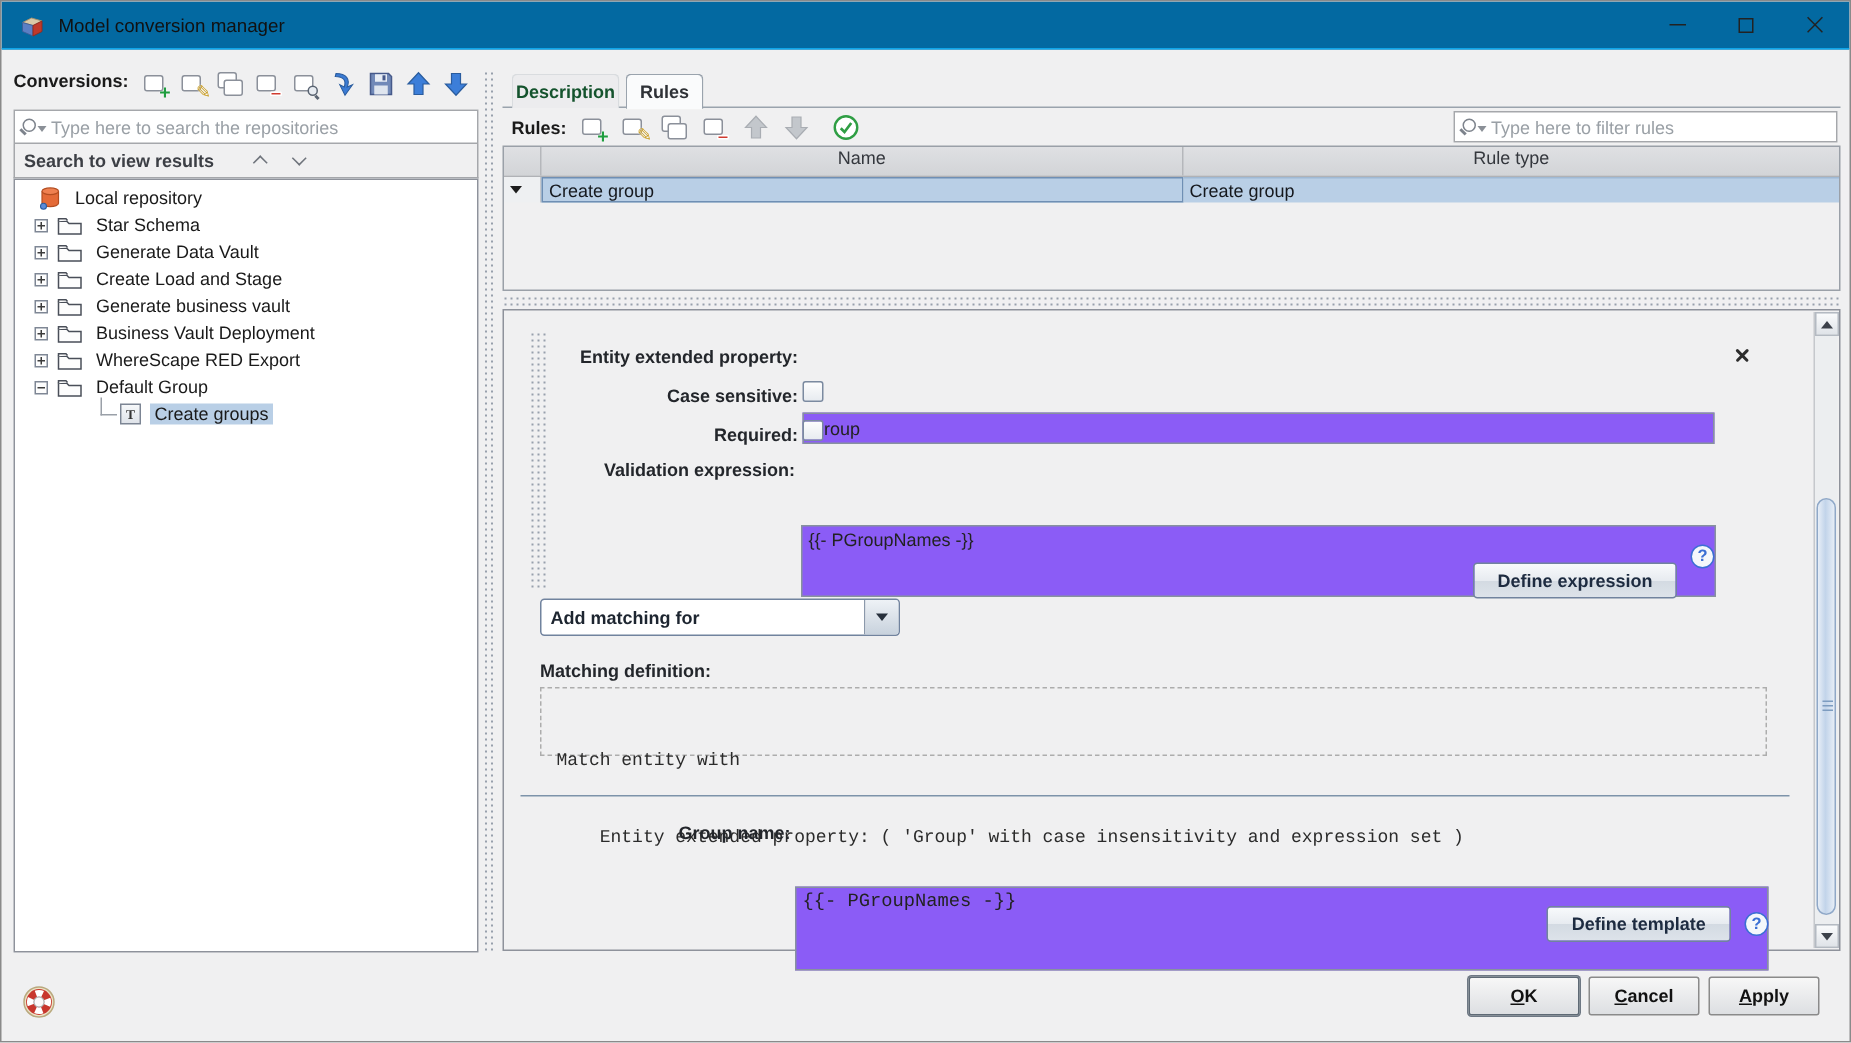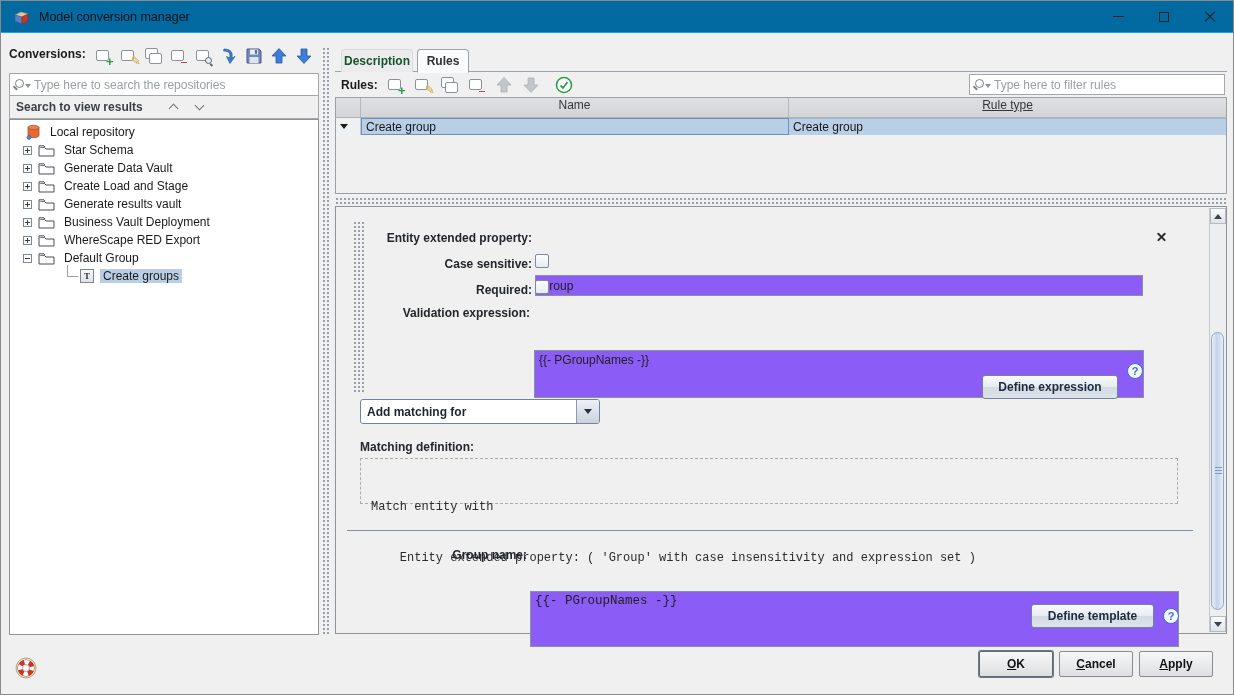--- a/index.html
+++ b/index.html
@@ -68,21 +68,21 @@
   .tab { position:absolute; top:0; height:23px; display:flex; align-items:center; justify-content:center; font-weight:bold; }
   .tab.inactive { left:6px; width:72px; color:#14532d; background:#ececee; border:1px solid #d9dcdf; border-bottom:none; border-radius:4px 4px 0 0;text-align:right; }
   .tab.active { left:82px; width:52px; color:#2f3237; background:#fafbfc; border:1px solid #9aa3ad; border-bottom:1px solid #fafbfc; border-radius:4px 4px 0 0; height:24px; }
   .rules-toolbar { position:absolute; left:334px; top:72px; width:892px; height:24px; display:flex; align-items:center; gap:9px; padding-left:6px; }
   .rules-toolbar .lbl { font-weight:bold; margin-right:0; }
 
   
   .rule-table { position:absolute; left:334px; top:96px; width:892px; height:97px; border:1px solid #9aa0a8; background:#f0f0f1; }
   .thead { display:flex; height:20px; background:linear-gradient(#dfe0e3,#d2d4d7); border-bottom:1px solid #b0b2b6; }
   .th { display:flex; align-items:flex-start; justify-content:center; color:#34373d; border-right:1px solid #b5b7bb; }
-  .th.c0 { width:25px; } .th.c1 { width:428px; } .th.c2 { flex:1; border-right:none;text-decoration:underline; }
+  .th.c0 { width:25px; } .th.c1 { width:428px; } .th.c2 { flex:1; border-right:none; }
   .trow2 { display:flex; height:17px; }
   .td0 { width:25px; background:#eef0f2; border-right:1px solid #c6c8cc; display:flex; align-items:center; padding-left:4px; }
   .row-arrow { width:0; height:0; border-left:4px solid transparent; border-right:4px solid transparent; border-top:5px solid #1c1c1c; }
   .td1 { width:428px; background:#b9cfe6; border:1px solid #6f8fb4; display:flex; align-items:center; padding-left:4px; color:#15181d; }
   .td2 { flex:1; background:#b9cfe6; border-top:1px solid #9fb9d4; display:flex; align-items:center; padding-left:4px; color:#15181d; }
 
   
   .form-panel { position:absolute; left:334px; top:205px; width:892px; height:428px; border:1px solid #8e929b; background:#f0f0f1; }
   .form-dots { position:absolute; left:17px; top:14px; width:12px; height:172px; }
   .flabel { position:absolute; font-weight:bold; color:#23262b; text-align:right; }
@@ -234,21 +234,21 @@
           <path d="M1 3.5 v-1.7 h5 l1 1.2" fill="#fdfdfd" stroke="#4a4f59" stroke-width="1"></path>
         </svg>
       <span class="tlabel">Create Load and Stage</span>
     </div>
     <div class="trow">
       <span class="exp plus"></span>
       <svg class="folder-ic" viewBox="0 0 17 13">
           <path d="M1 3.5 h5.5 l1.5 1.5 h8 v7 h-15 z" fill="#fdfdfd" stroke="#4a4f59" stroke-width="1"></path>
           <path d="M1 3.5 v-1.7 h5 l1 1.2" fill="#fdfdfd" stroke="#4a4f59" stroke-width="1"></path>
         </svg>
-      <span class="tlabel">Generate results vault</span>
+      <span class="tlabel">Generate business vault</span>
     </div>
     <div class="trow">
       <span class="exp plus"></span>
       <svg class="folder-ic" viewBox="0 0 17 13">
           <path d="M1 3.5 h5.5 l1.5 1.5 h8 v7 h-15 z" fill="#fdfdfd" stroke="#4a4f59" stroke-width="1"></path>
           <path d="M1 3.5 v-1.7 h5 l1 1.2" fill="#fdfdfd" stroke="#4a4f59" stroke-width="1"></path>
         </svg>
       <span class="tlabel">Business Vault Deployment</span>
     </div>
     <div class="trow">

